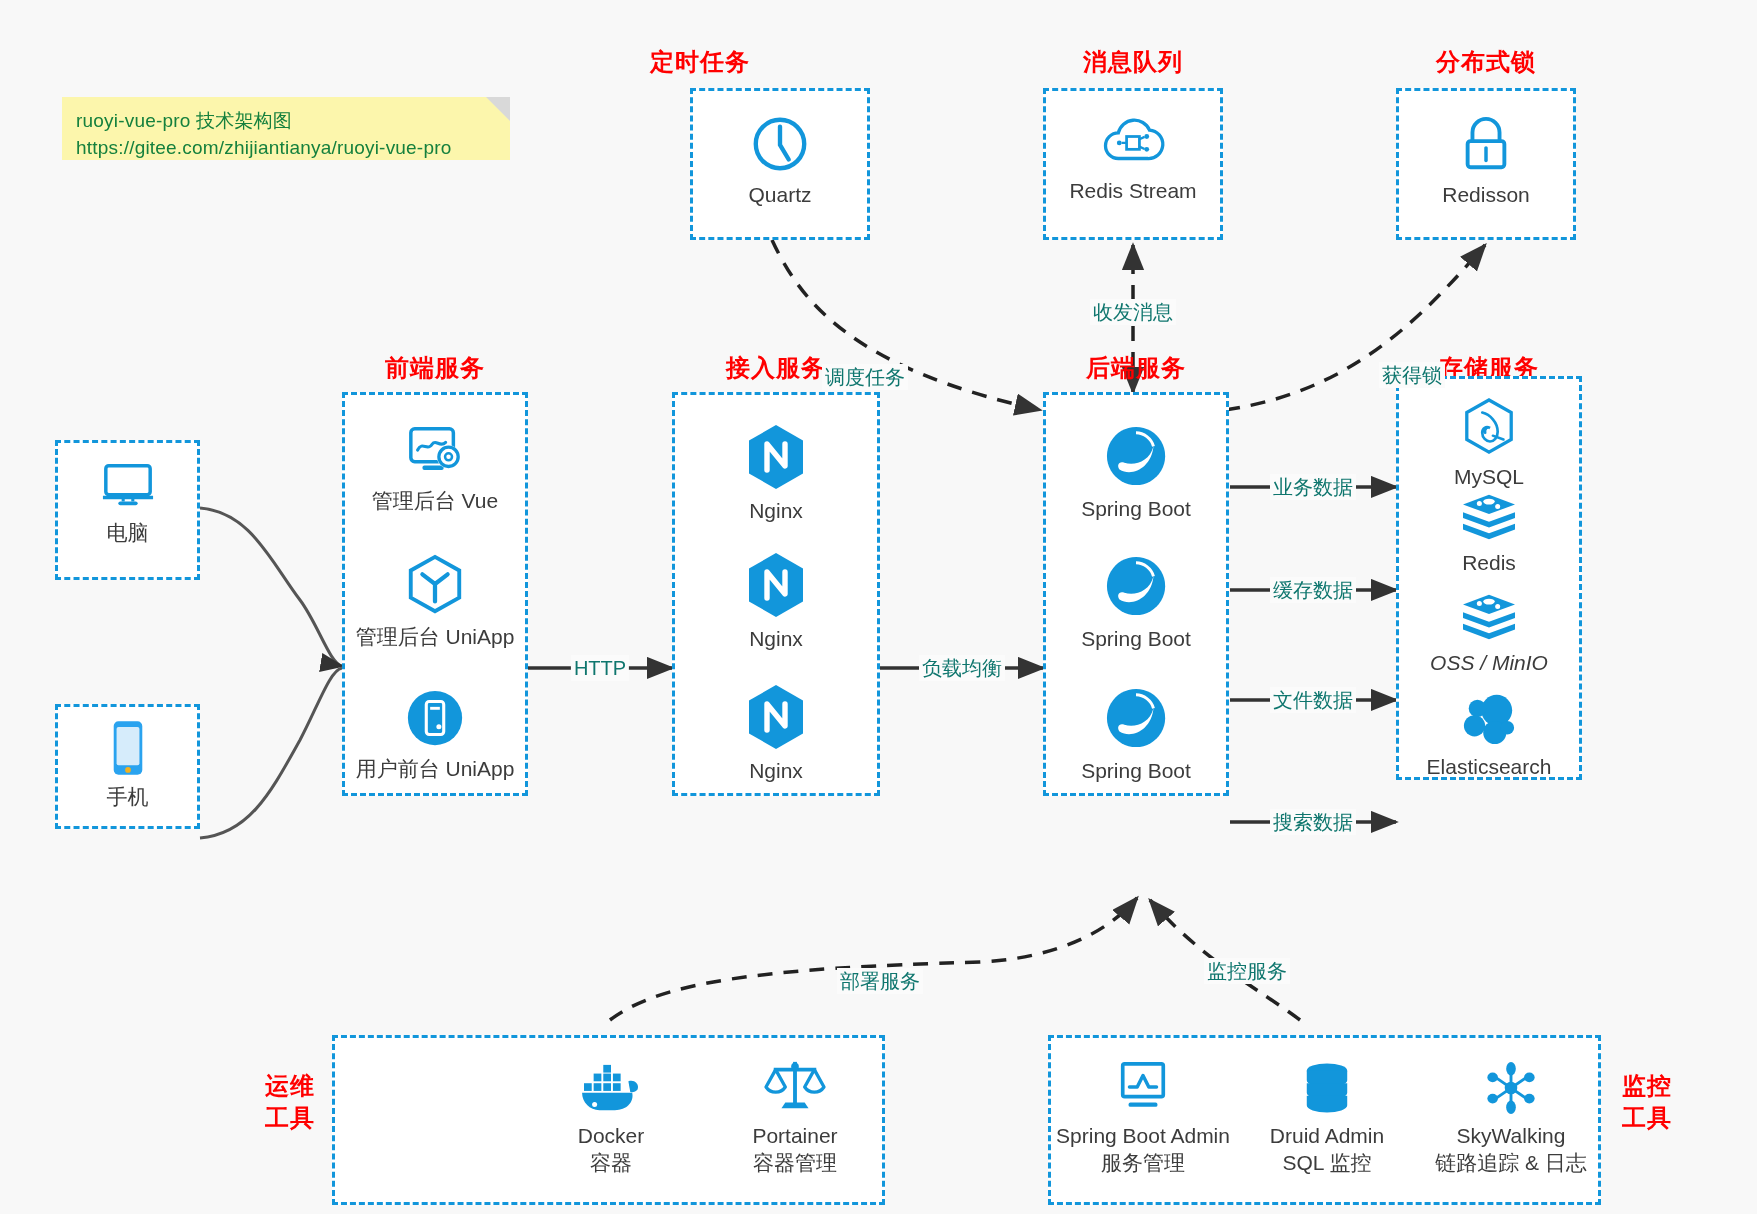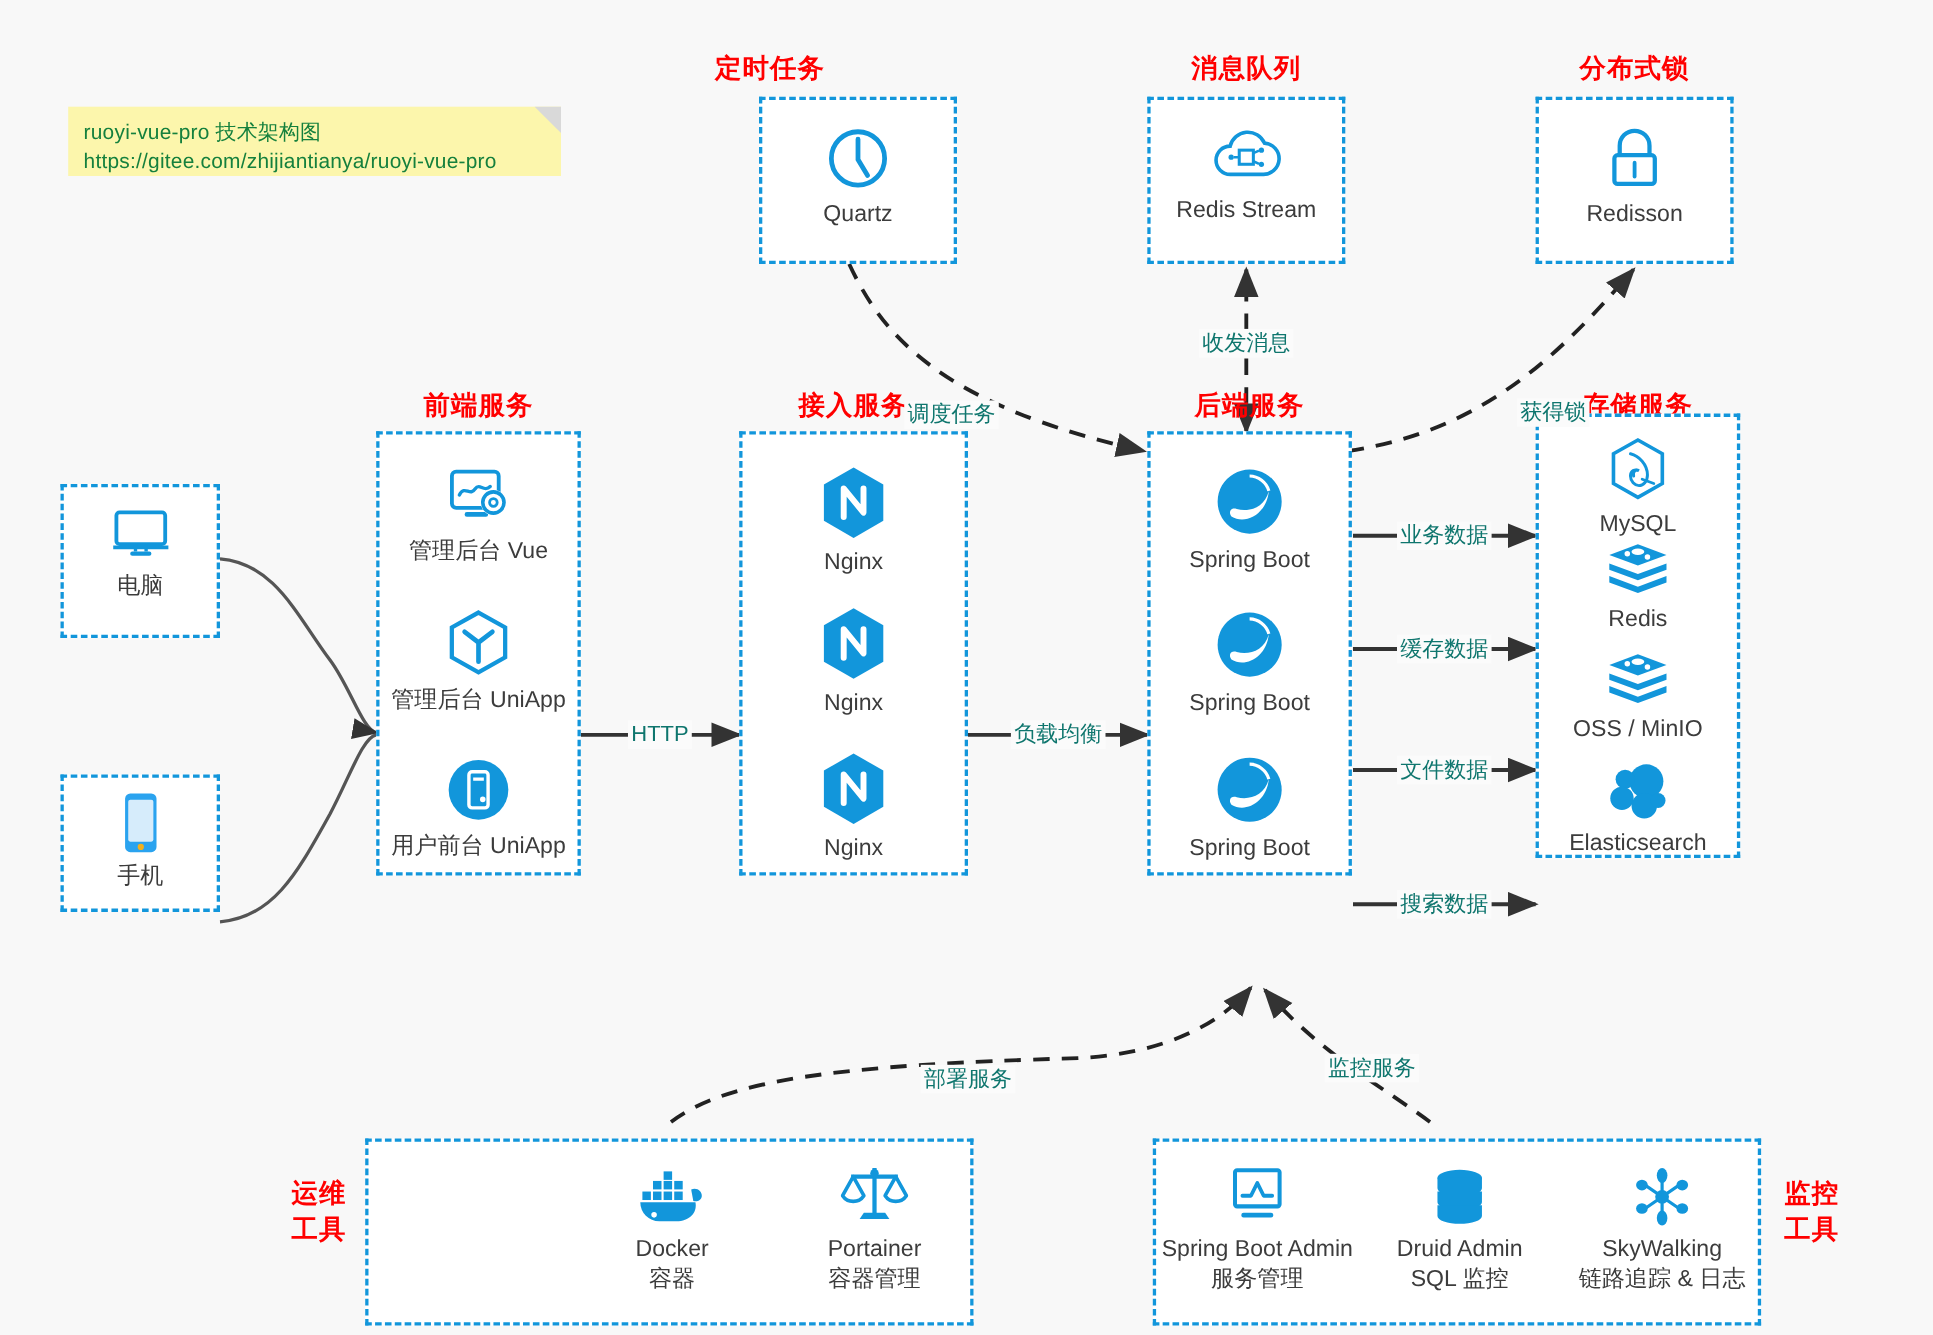--- a/index.html
+++ b/index.html
@@ -344,21 +344,21 @@
           <path d="M31,4 L58,14 L31,24 L4,14 Z" fill="#1296db"></path>
           <path d="M4,22 L31,32 L58,22 L58,28 L31,38 L4,28 Z" fill="#1296db"></path>
           <path d="M4,34 L31,44 L58,34 L58,40 L31,50 L4,40 Z" fill="#1296db"></path>
           <circle cx="21" cy="13" r="2.6" fill="#ffffff"></circle>
           <circle cx="40" cy="16" r="2.6" fill="#ffffff"></circle>
           <ellipse cx="31" cy="11" rx="6" ry="3" fill="#ffffff"></ellipse>
         </svg>
       </span>
       <span class="cap">Redis</span>
     </div>
-    <div class="node" style="top:212px;">
+    <div class="node" style="top:212px;font-style:italic;">
       <span class="ic">
         <svg width="60" height="52" viewBox="0 0 62 54">
           <path d="M31,4 L58,14 L31,24 L4,14 Z" fill="#1296db"></path>
           <path d="M4,22 L31,32 L58,22 L58,28 L31,38 L4,28 Z" fill="#1296db"></path>
           <path d="M4,34 L31,44 L58,34 L58,40 L31,50 L4,40 Z" fill="#1296db"></path>
           <circle cx="21" cy="13" r="2.6" fill="#ffffff"></circle>
           <circle cx="40" cy="16" r="2.6" fill="#ffffff"></circle>
           <ellipse cx="31" cy="11" rx="6" ry="3" fill="#ffffff"></ellipse>
         </svg>
       </span>

